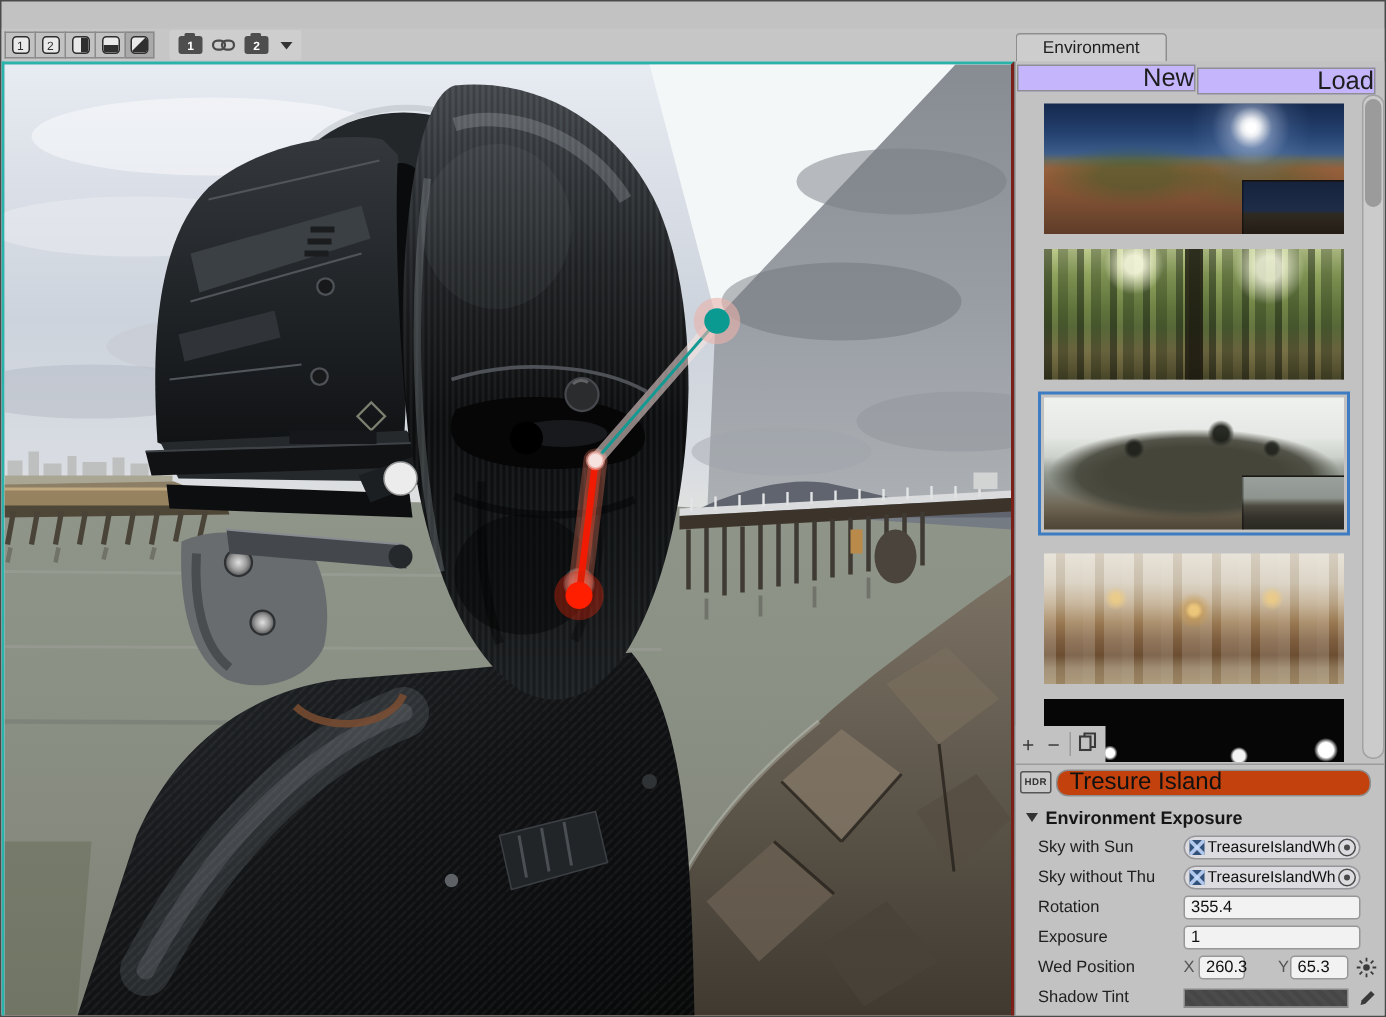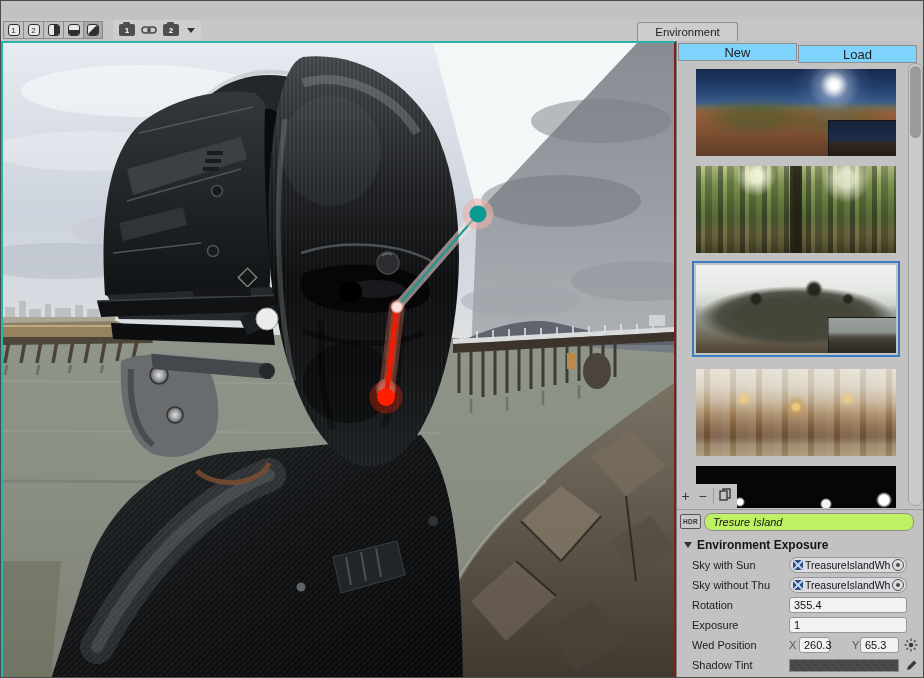--- a/index.html
+++ b/index.html
@@ -58,22 +58,22 @@
   
   .viewport { position:absolute; left:0; top:40px; width:675px; height:638px;
               border-top:2px solid #2ab3ab; border-left:2px solid #2ab3ab;
               border-bottom:2px solid #6e1309; border-right:2px solid #7a2018;
               background:#c8cdd4; }
   .viewport svg { display:block; width:671px; height:634px; }
 
   
   .panel { position:absolute; left:675px; top:40px; width:249px; height:638px;
            background:#c2c2c2; border-left:1px solid #7e7e7e; }
-  .btn { position:absolute; height:18px; background:#7dd3fc; border:1px solid #8f8f8f;
-         display:flex; align-items:center; justify-content:center; font-size:13px; color:#1e1e1e; }
+  .btn { position:absolute; height:18px; background:#c4b5fd; border:1px solid #8f8f8f;
+         display:flex; align-items:center; justify-content:flex-end; font-size:17px; color:#1e1e1e; }
   .envlist { position:absolute; left:0; top:20px; width:249px; height:447px; overflow:hidden; }
   .thumb { position:absolute; left:19px; width:200px; }
   .t1 { top:8px; height:87px;
     background:
       radial-gradient(circle at 138px 16px, #ffffff 0 3px, rgba(255,255,255,.9) 6px, rgba(190,205,235,.45) 14px, rgba(120,150,200,.15) 26px, transparent 40px),
       radial-gradient(ellipse at 30% 55%, rgba(60,90,40,.5) 0 12%, transparent 30%),
       radial-gradient(ellipse at 70% 58%, rgba(70,95,45,.4) 0 10%, transparent 28%),
       linear-gradient(180deg,#15294d 0%,#23406e 22%,#3c5c8a 38%,#6e6a58 44%,#96603c 50%,#8a5636 64%,#744a30 82%,#5e3c28 100%); }
   .t2 { top:105px; height:87px;
     background:
@@ -121,22 +121,22 @@
             background:#9b9b9b; border-radius:6px; }
 
   .divider { position:absolute; left:0; top:468px; width:249px; height:1px; background:#9b9b9b; }
 
   .hdr-row { position:absolute; left:0; top:471px; width:249px; height:20px; }
   .hdr-badge { position:absolute; left:3px; top:2px; width:21px; height:15px;
                border:1px solid #555; border-radius:2px; display:flex; align-items:center;
                justify-content:center; font-size:6.5px; font-weight:bold; color:#333;
                letter-spacing:.3px; background:#c9c9c9; }
   .hdr-field { position:absolute; left:27px; top:1px; width:210px; height:18px;
-               background:#bef264; border:1px solid #8f8f8f; border-radius:8px;
-               font-size:11px; color:#111; display:flex; align-items:center; padding-left:8px;font-style:italic; }
+               background:#c2410c; border:1px solid #8f8f8f; border-radius:8px;
+               font-size:16px; color:#111; display:flex; align-items:center; padding-left:8px; }
 
   .set-header { position:absolute; left:0; top:496px; width:249px; height:16px;
                 display:flex; align-items:center; font-size:12px; font-weight:bold; color:#161616; }
   .fold { width:0; height:0; border-left:4px solid transparent; border-right:4px solid transparent;
           border-top:6px solid #333; margin:0 5px 0 7px; }
 
   .srow { position:absolute; left:0; width:249px; height:17px; font-size:11px; color:#202020; }
   .srow .lbl { position:absolute; left:15px; top:2px; }
   .objfield { position:absolute; left:112px; top:0; width:118px; height:16px;
               background:#dcdce0; border:1px solid #96969a; border-radius:8px;
@@ -195,21 +195,21 @@
         <svg width="16" height="12" viewBox="0 0 16 12">
           <rect x="1" y="3" width="8" height="6" rx="3" fill="none" stroke="#4a4a4a" stroke-width="1.5"></rect>
           <rect x="7" y="3" width="8" height="6" rx="3" fill="none" stroke="#4a4a4a" stroke-width="1.5"></rect>
         </svg>
       </span>
       <div class="cam">
         <span>2</span>
       </div>
       <span class="caret"></span>
     </div>
-    <div class="ptab active" style="left:636px; width:101px;text-align:center;">
+    <div class="ptab active" style="left:676px; width:101px;text-align:center;">
       <span>Environment</span>
     </div>
     <div class="ptab inactive" style="left:778px; width:100px;margin-top:24px;">
       <span>Debug</span>
     </div>
   </div>
 
   <div class="viewport">
     <svg viewBox="0 0 671 634">
       <defs>

